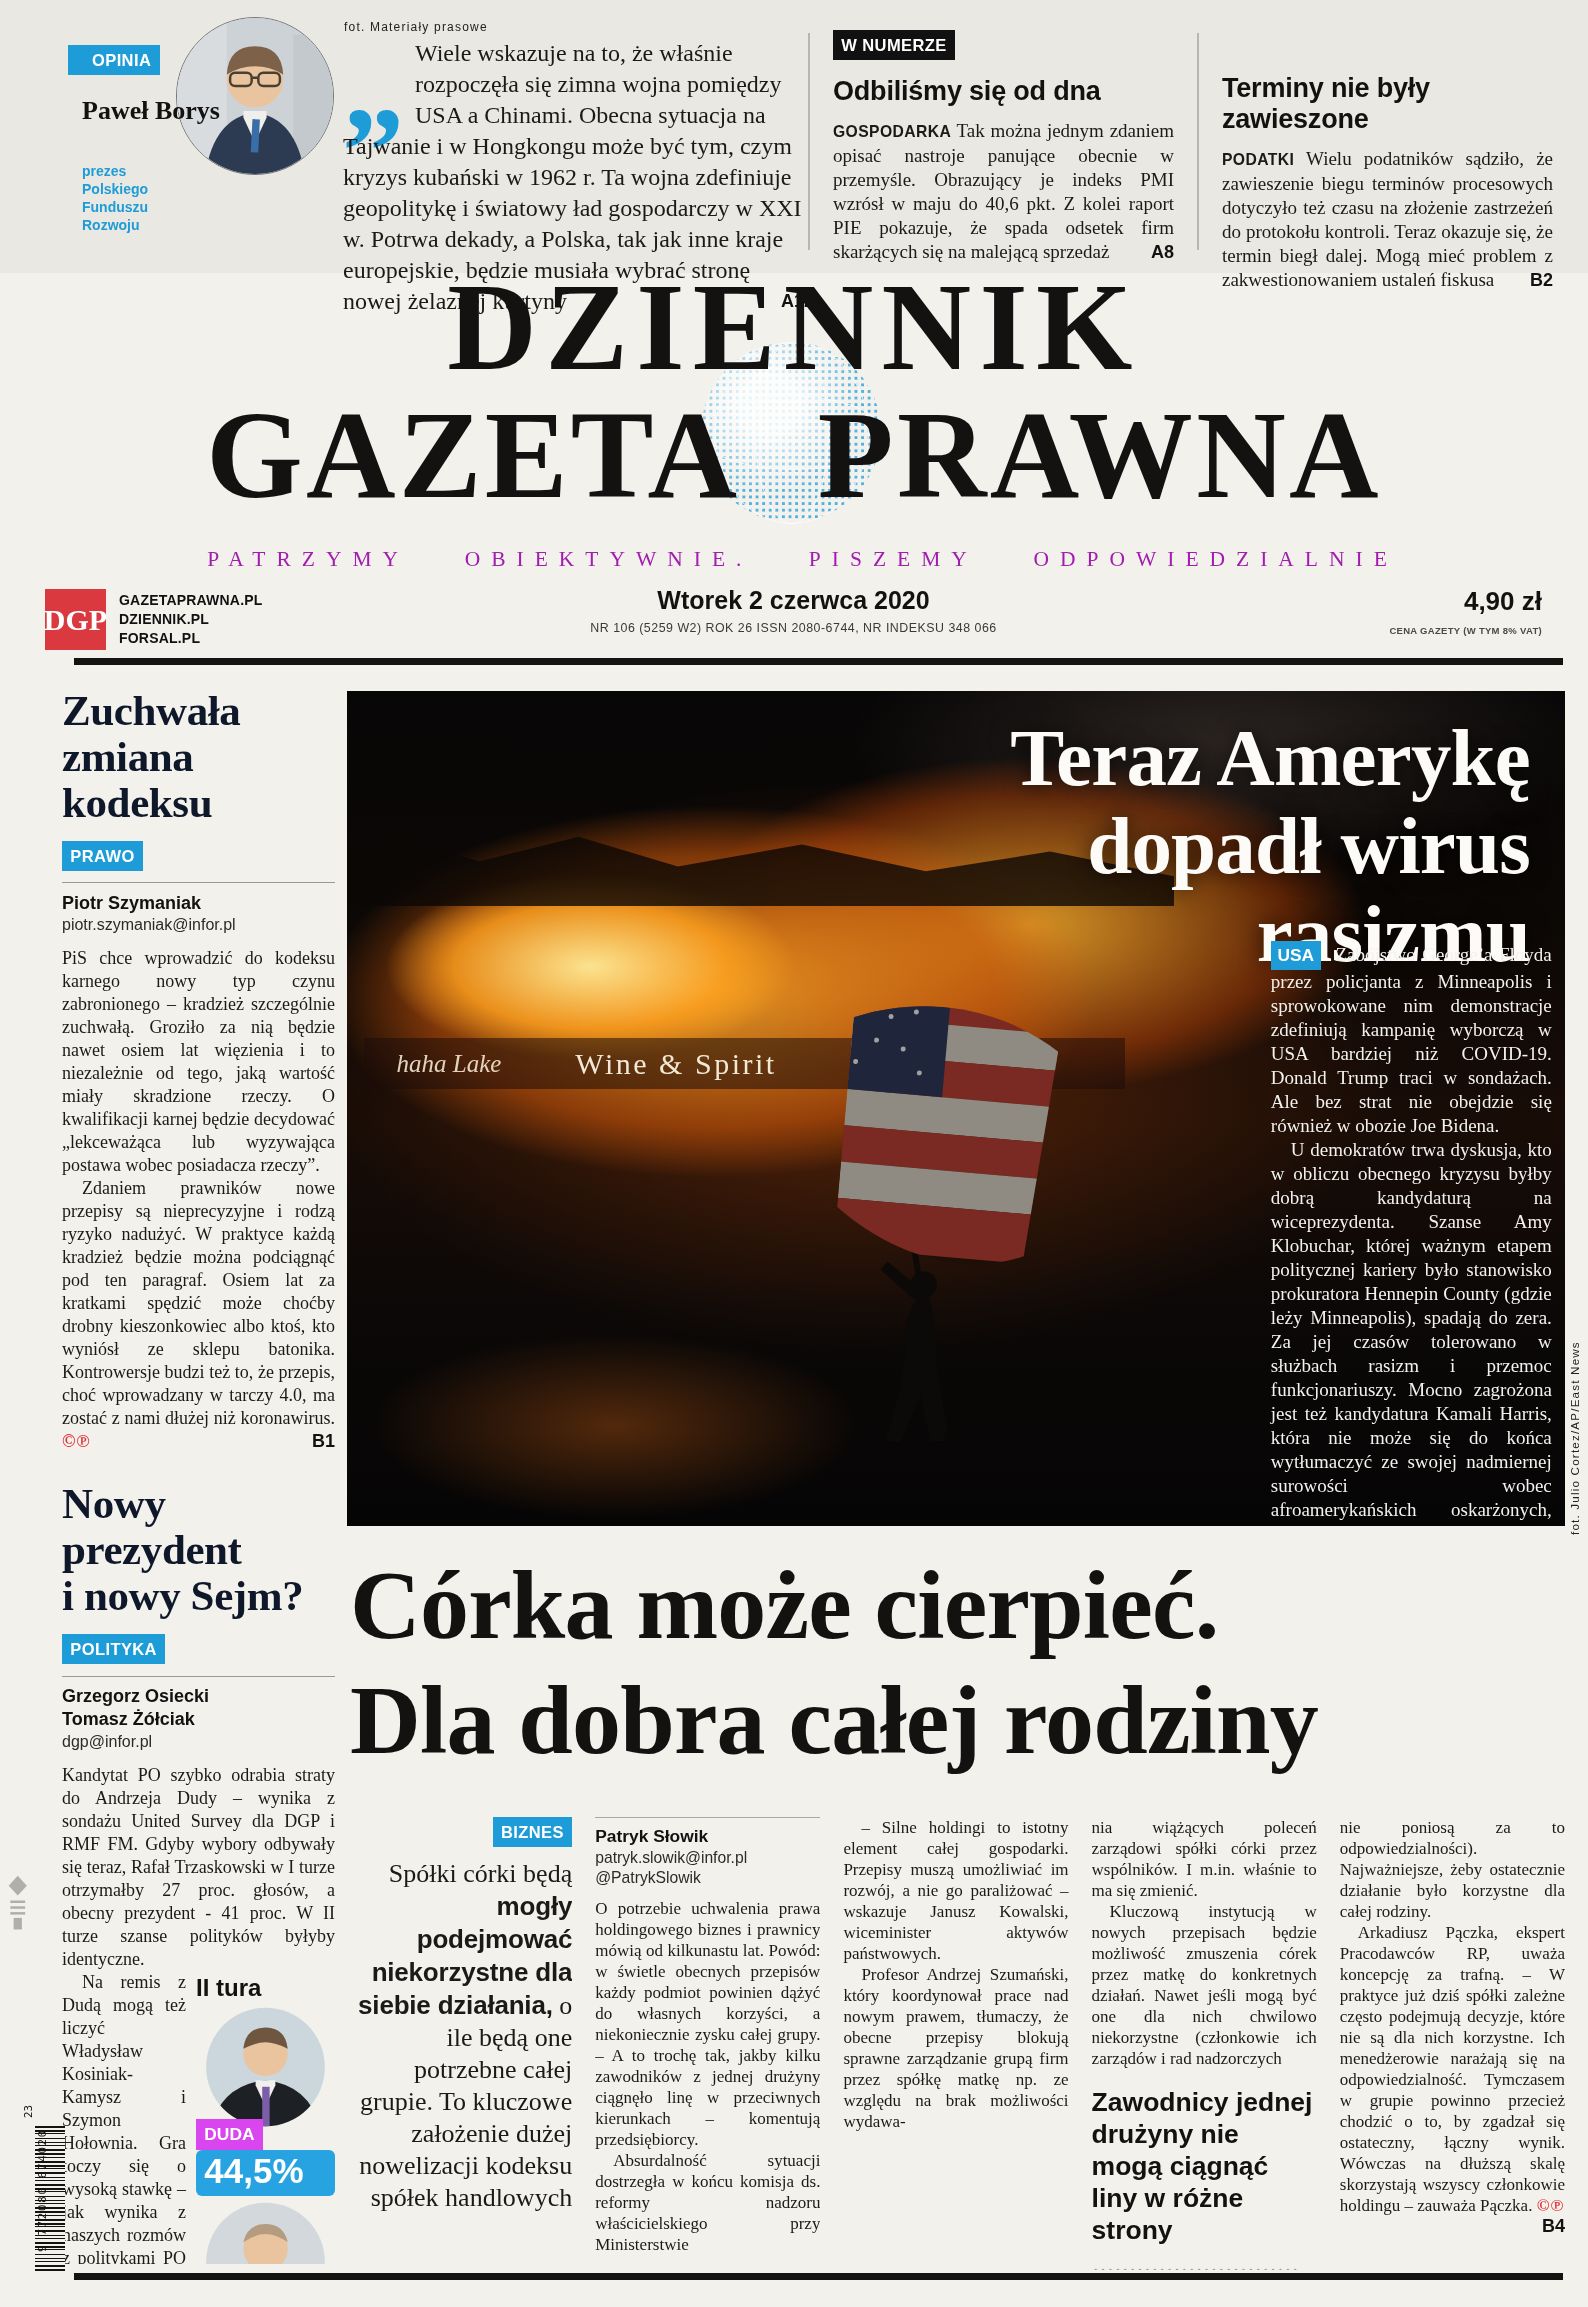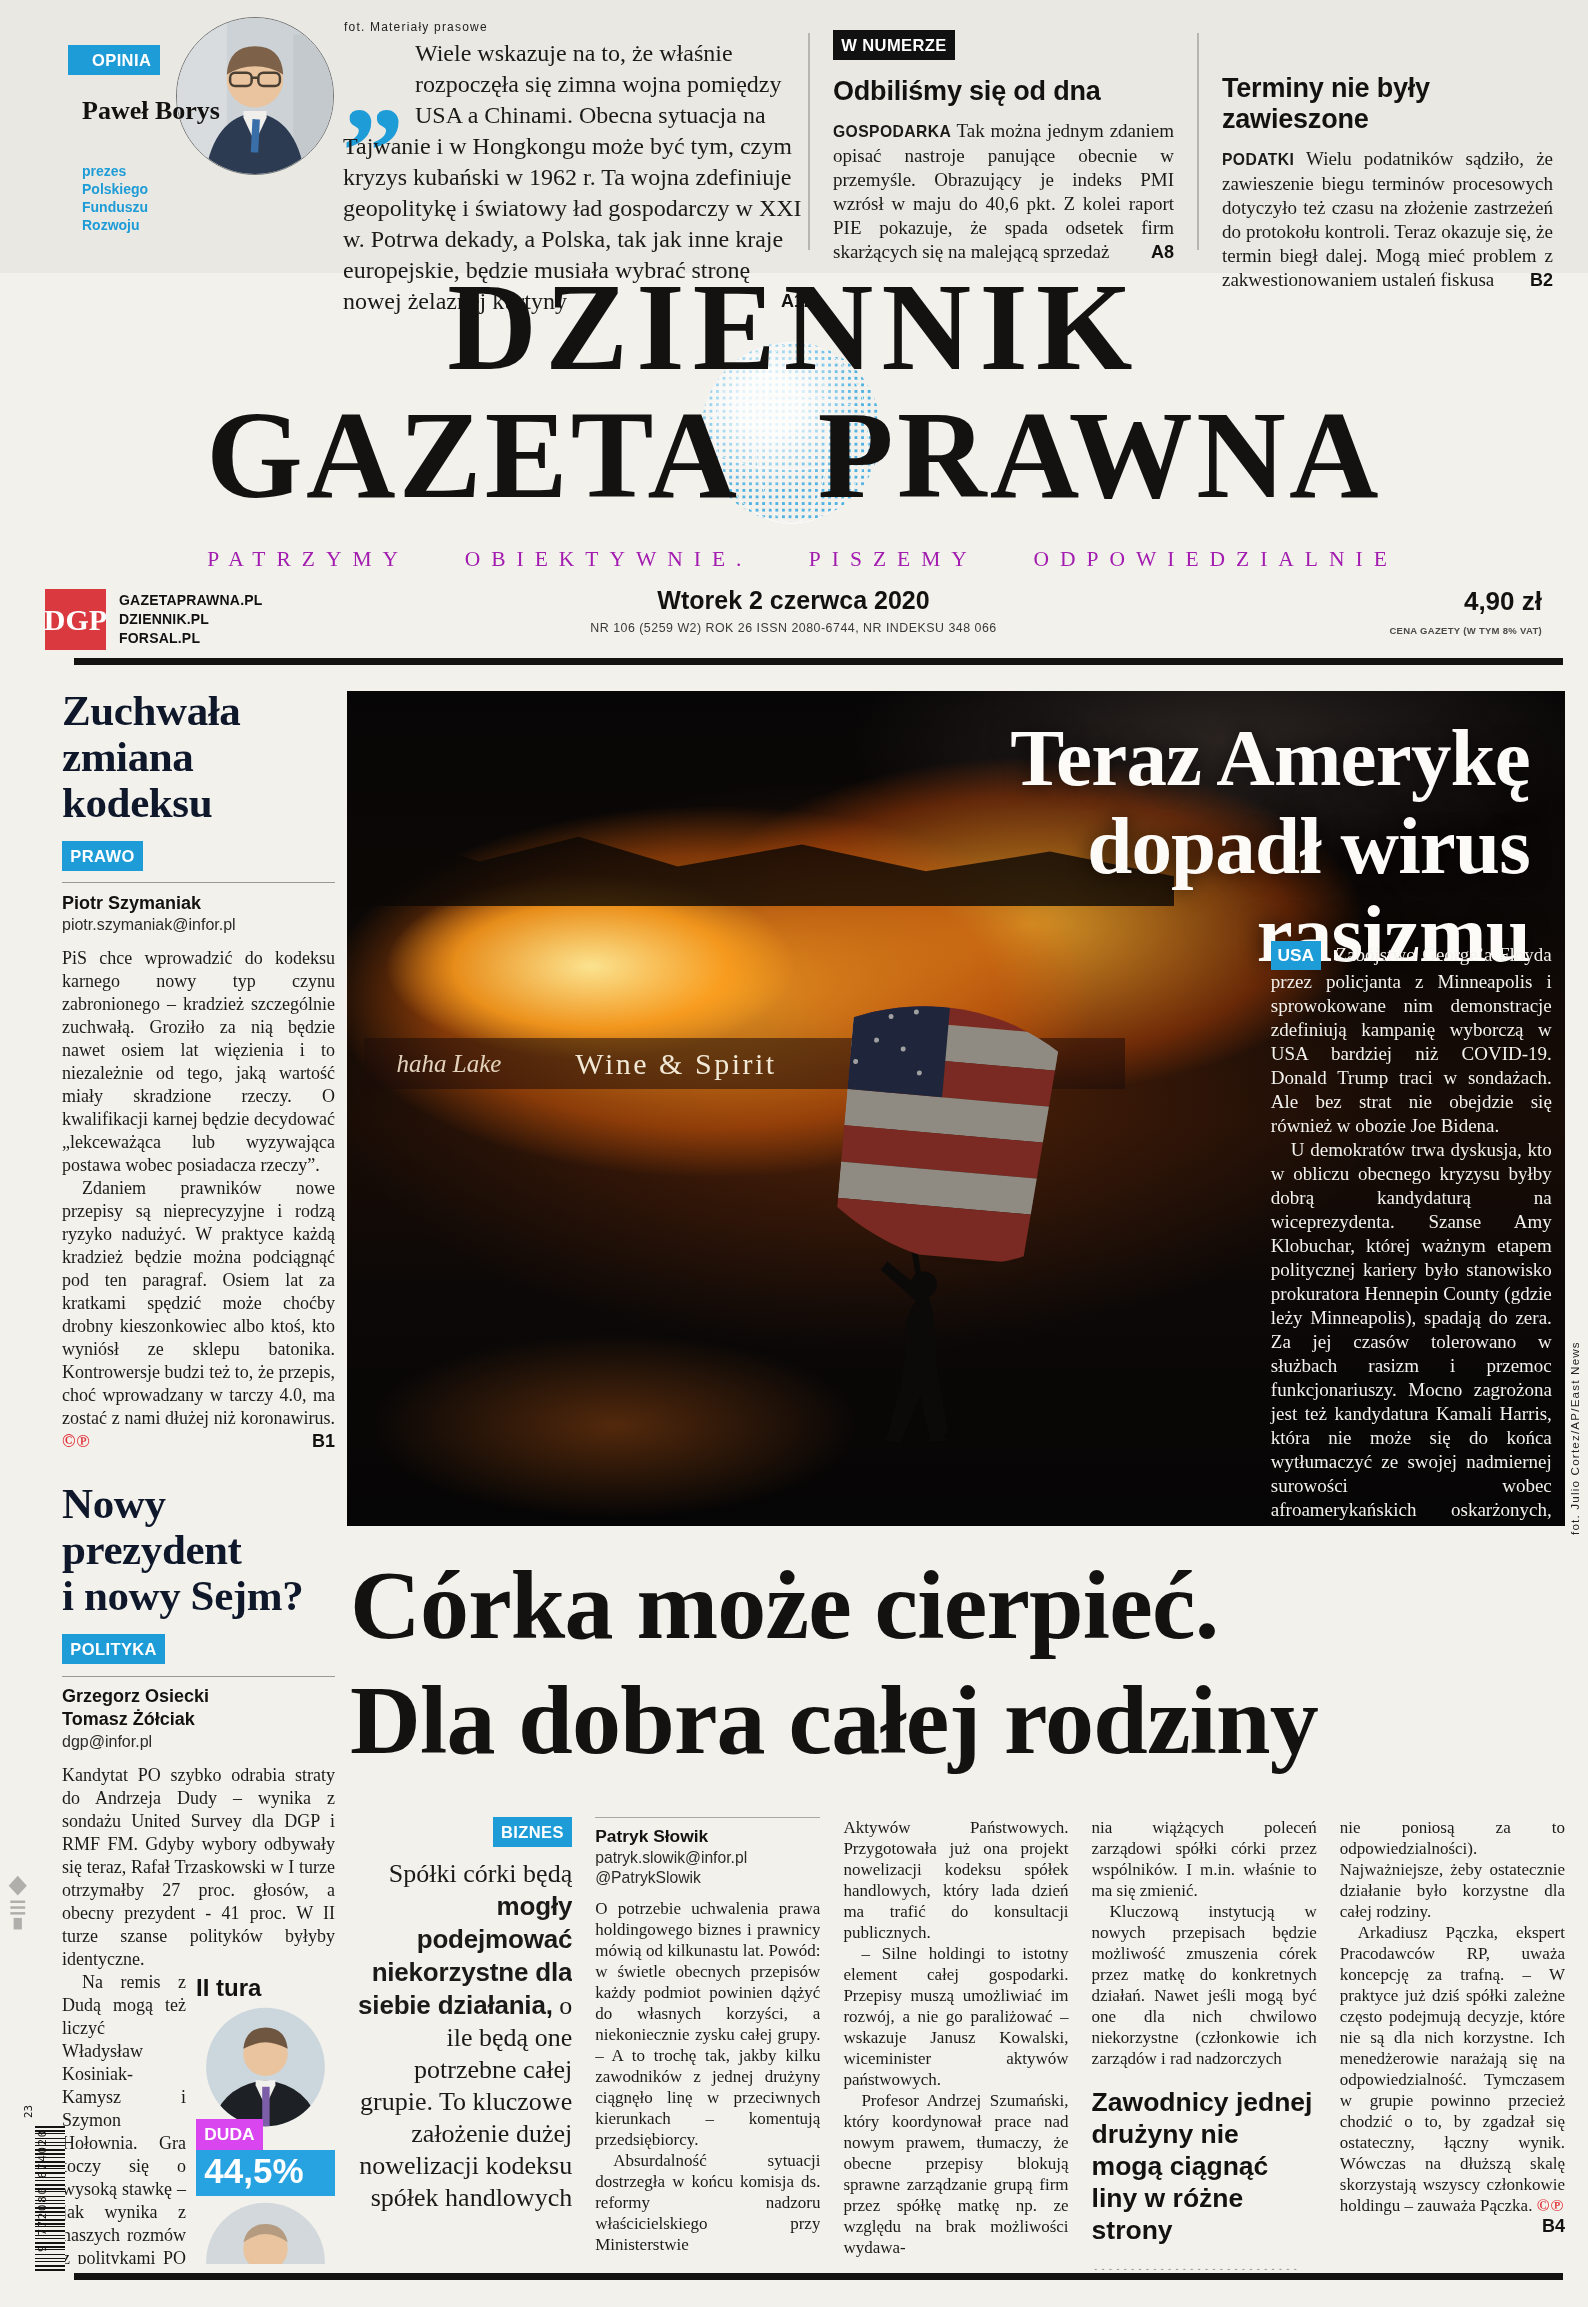--- a/index.html
+++ b/index.html
@@ -75,21 +75,21 @@
   .body p.ind{text-indent:20px;}
   .cp{color:#e23038;font-weight:bold;letter-spacing:0.8px;white-space:nowrap;}
   .art2{margin-top:28px;}
   
   .poll{float:right;width:139px;margin:3.3px 0 0 10px;font-family:"Liberation Sans",sans-serif;}
   .pollt{font-weight:bold;font-size:24px;color:#131210;margin:0 0 3.3px;}
   .pava{display:block;width:139px;height:122px;}
   .pname{display:inline-block;color:#fff;font-weight:bold;font-size:17.4px;padding:5px 8.3px;position:relative;margin-top:-21.5px;}
   .pname.blue{background:#d946ef;}
   .ppct{display:block;color:#fff;font-weight:bold;font-size:35px;line-height:38px;padding:2.5px 8.3px 5.8px;}
-  .ppct.blue{background:#28a3e2;}
+  .ppct.blue{background:#28a3e2;border-radius:6px;}
   
   .photo{position:absolute;left:347px;top:691px;width:1218px;height:835px;overflow:hidden;background:
      radial-gradient(ellipse 273px 124px at 20% 33%,rgba(255,233,150,.95),rgba(255,160,30,.8) 50%,rgba(0,0,0,0) 75%),
      radial-gradient(ellipse 513px 248px at 30% 36%,rgba(255,170,40,.85),rgba(210,90,10,.55) 55%,rgba(0,0,0,0) 75%),
      radial-gradient(ellipse 430px 215px at 56% 28%,rgba(255,180,45,.8),rgba(190,70,8,.45) 60%,rgba(0,0,0,0) 78%),
      radial-gradient(ellipse 744px 397px at 42% 45%,rgba(150,60,12,.5),rgba(0,0,0,0) 72%),
      radial-gradient(ellipse 347px 132px at 22% 88%,rgba(255,120,25,.3),rgba(0,0,0,0) 70%),
      radial-gradient(ellipse 579px 199px at 72% 6%,rgba(45,38,35,.95),rgba(0,0,0,0) 65%),
      linear-gradient(#070606 0%,#0c0806 28%,#180c06 52%,#0b0807 74%,#060505 100%);}
   .roof{position:absolute;left:0;top:116px;width:827px;height:99px;background:#0b0705;opacity:.8;
@@ -356,21 +356,20 @@
         <div class="fby">Patryk Słowik</div>
         <div class="fbem">patryk.slowik@infor.pl</div>
         <div class="fbem">@PatrykSlowik</div>
       </div>
       <div class="fbody">
         <p>O potrzebie uchwalenia prawa holdingowego biznes i prawnicy mówią od kilkunastu lat. Powód: w świetle obecnych przepisów każdy podmiot powinien dążyć do własnych korzyści, a niekoniecznie zysku całej grupy. – A to trochę tak, jakby kilku zawodników z jednej drużyny ciągnęło linę w przeciwnych kierunkach – komentują przedsiębiorcy.</p>
         <p class="ind">Absurdalność sytuacji dostrzegła w końcu komisja ds. reformy nadzoru właścicielskiego przy Ministerstwie</p>
       </div>
     </div>
     <div class="bcol fbody2">
-      <p>Aktywów Państwowych. Przygotowała już ona projekt nowelizacji kodeksu spółek handlowych, który lada dzień ma trafić do konsultacji publicznych.</p>
       <p class="ind">– Silne holdingi to istotny element całej gospodarki. Przepisy muszą umożliwiać im rozwój, a nie go paraliżować – wskazuje Janusz Kowalski, wiceminister aktywów państwowych.</p>
       <p class="ind">Profesor Andrzej Szumański, który koordynował prace nad nowym prawem, tłumaczy, że obecne przepisy blokują sprawne zarządzanie grupą firm przez spółkę matkę np. ze względu na brak możliwości wydawa-</p>
     </div>
     <div class="bcol fbody2">
       <p>nia wiążących poleceń zarządowi spółki córki przez wspólników. I m.in. właśnie to ma się zmienić.</p>
       <p class="ind">Kluczową instytucją w nowych przepisach będzie możliwość zmuszenia córek przez matkę do konkretnych działań. Nawet jeśli mogą być one dla nich chwilowo niekorzystne (członkowie ich zarządów i rad nadzorczych</p>
       <div class="pullq">Zawodnicy jednej drużyny nie mogą ciągnąć liny w różne strony</div>
       <div class="dots"></div>
     </div>
     <div class="bcol fbody2">

